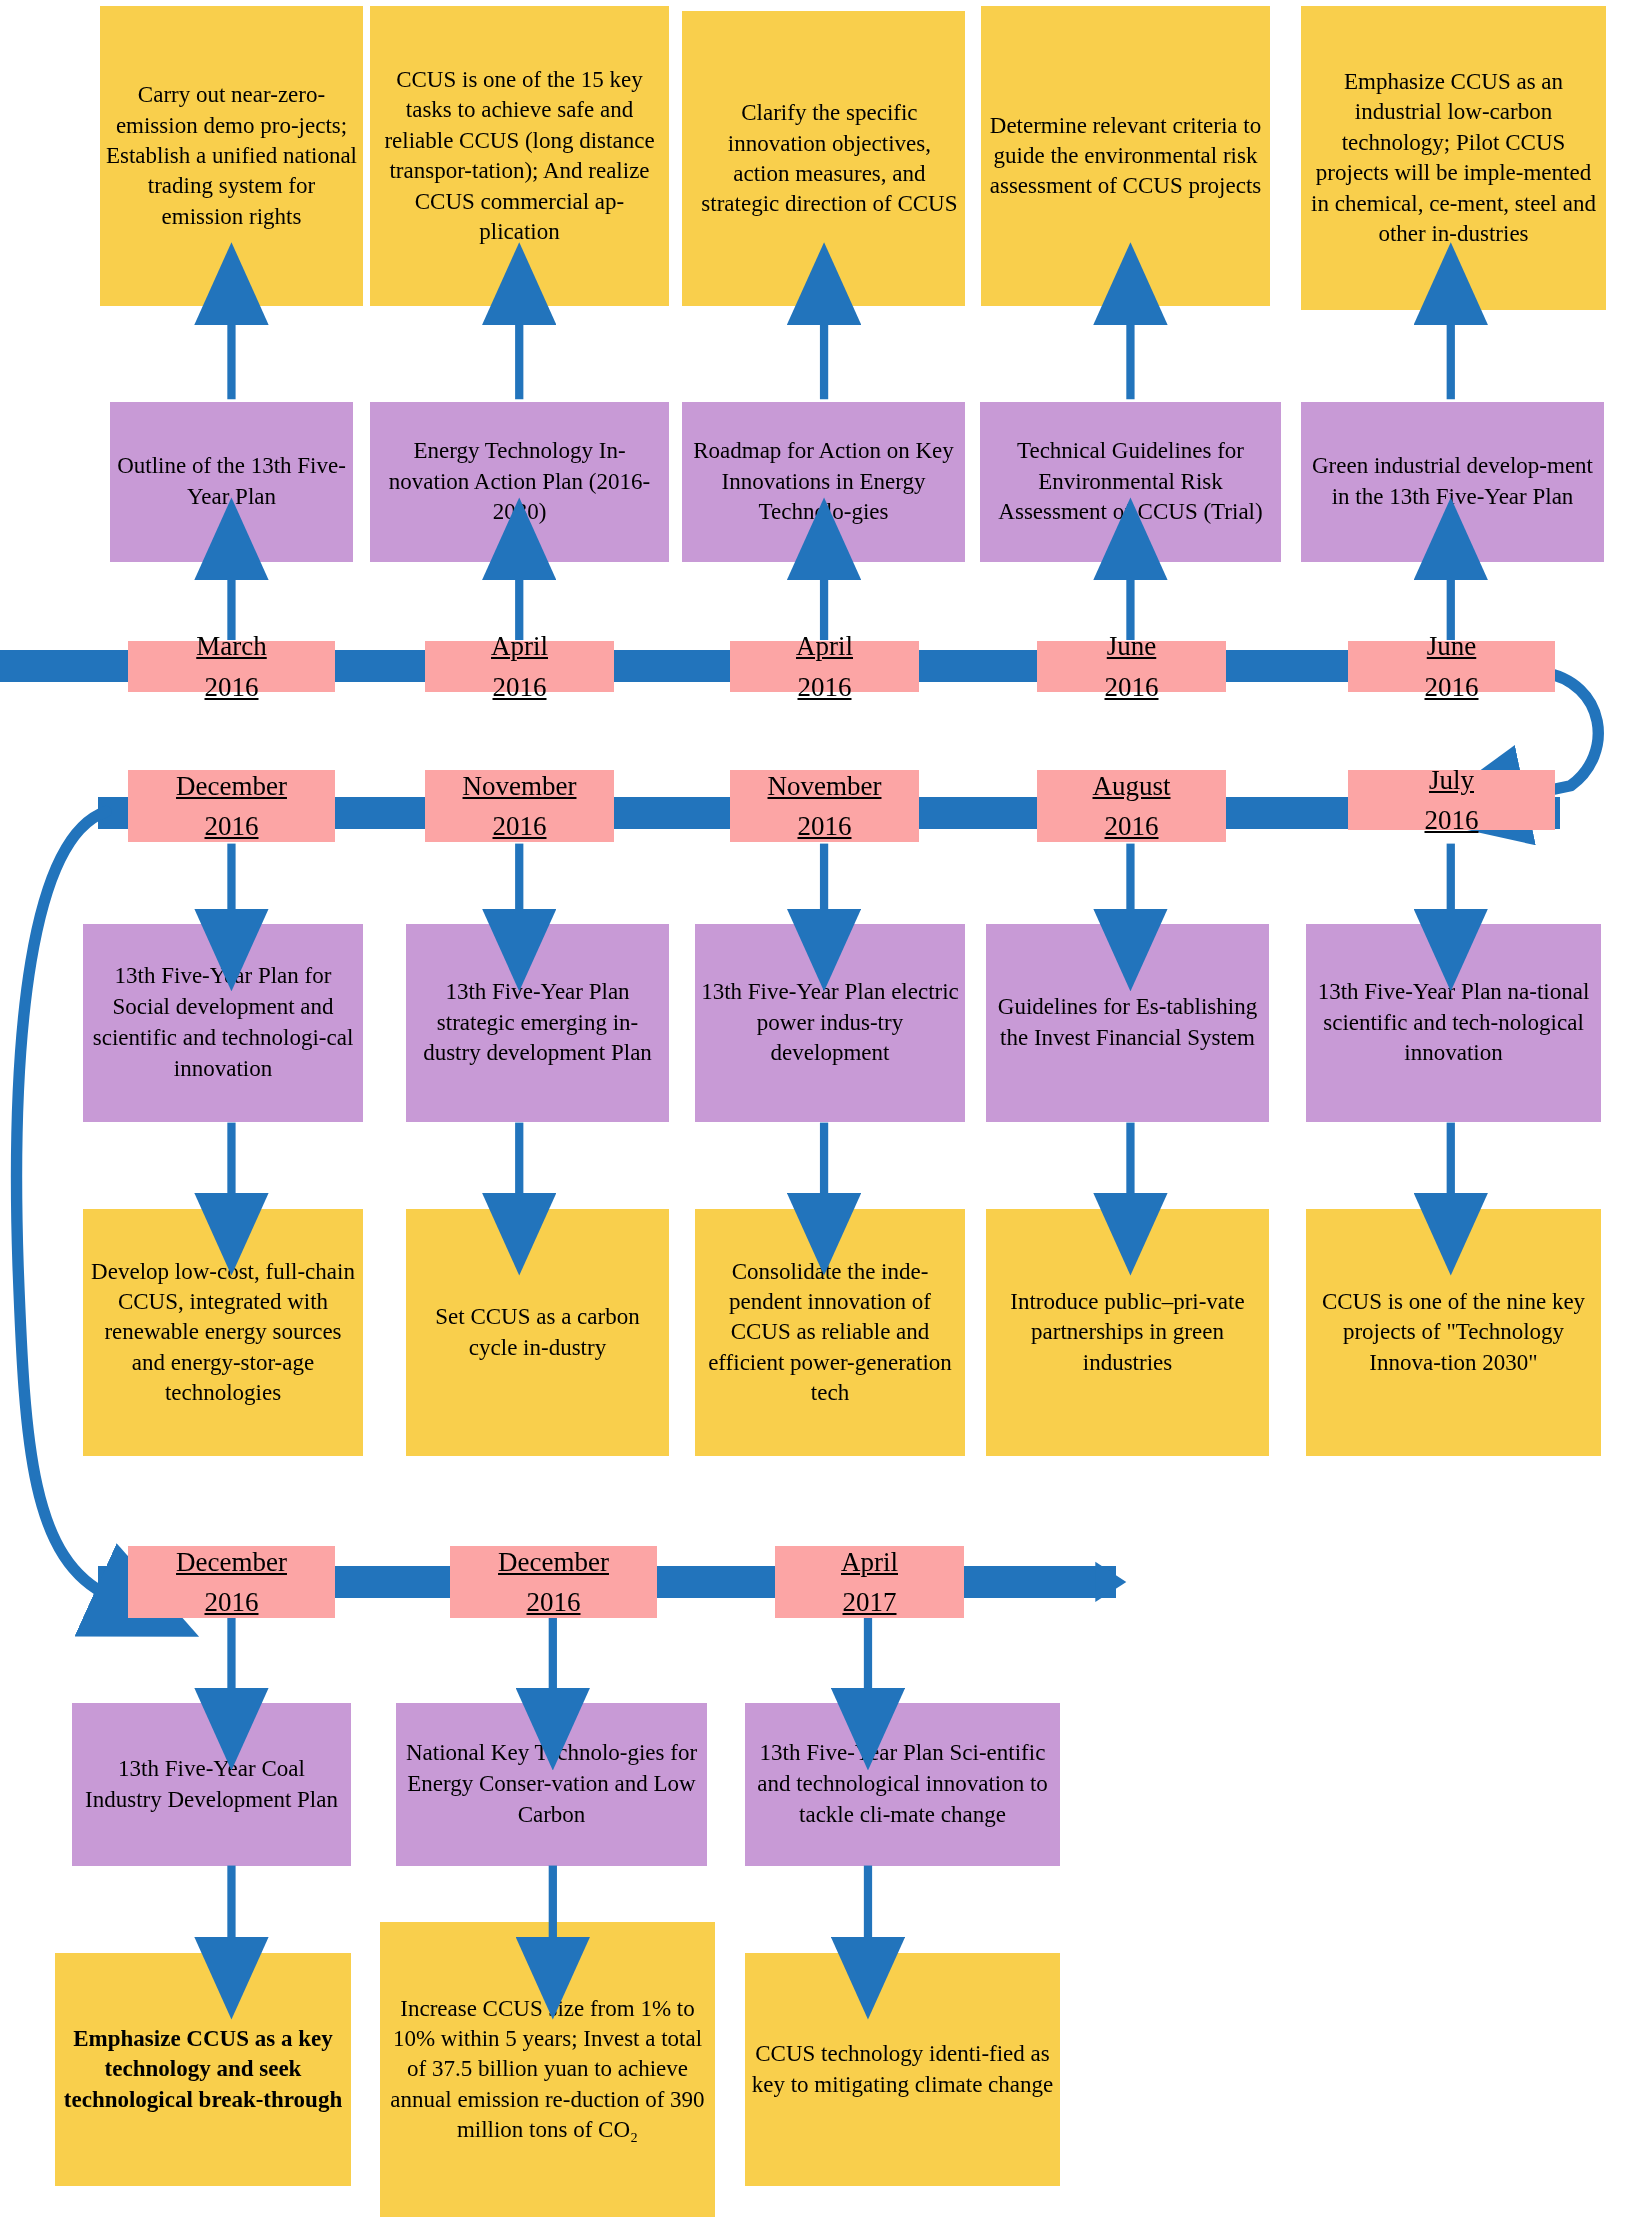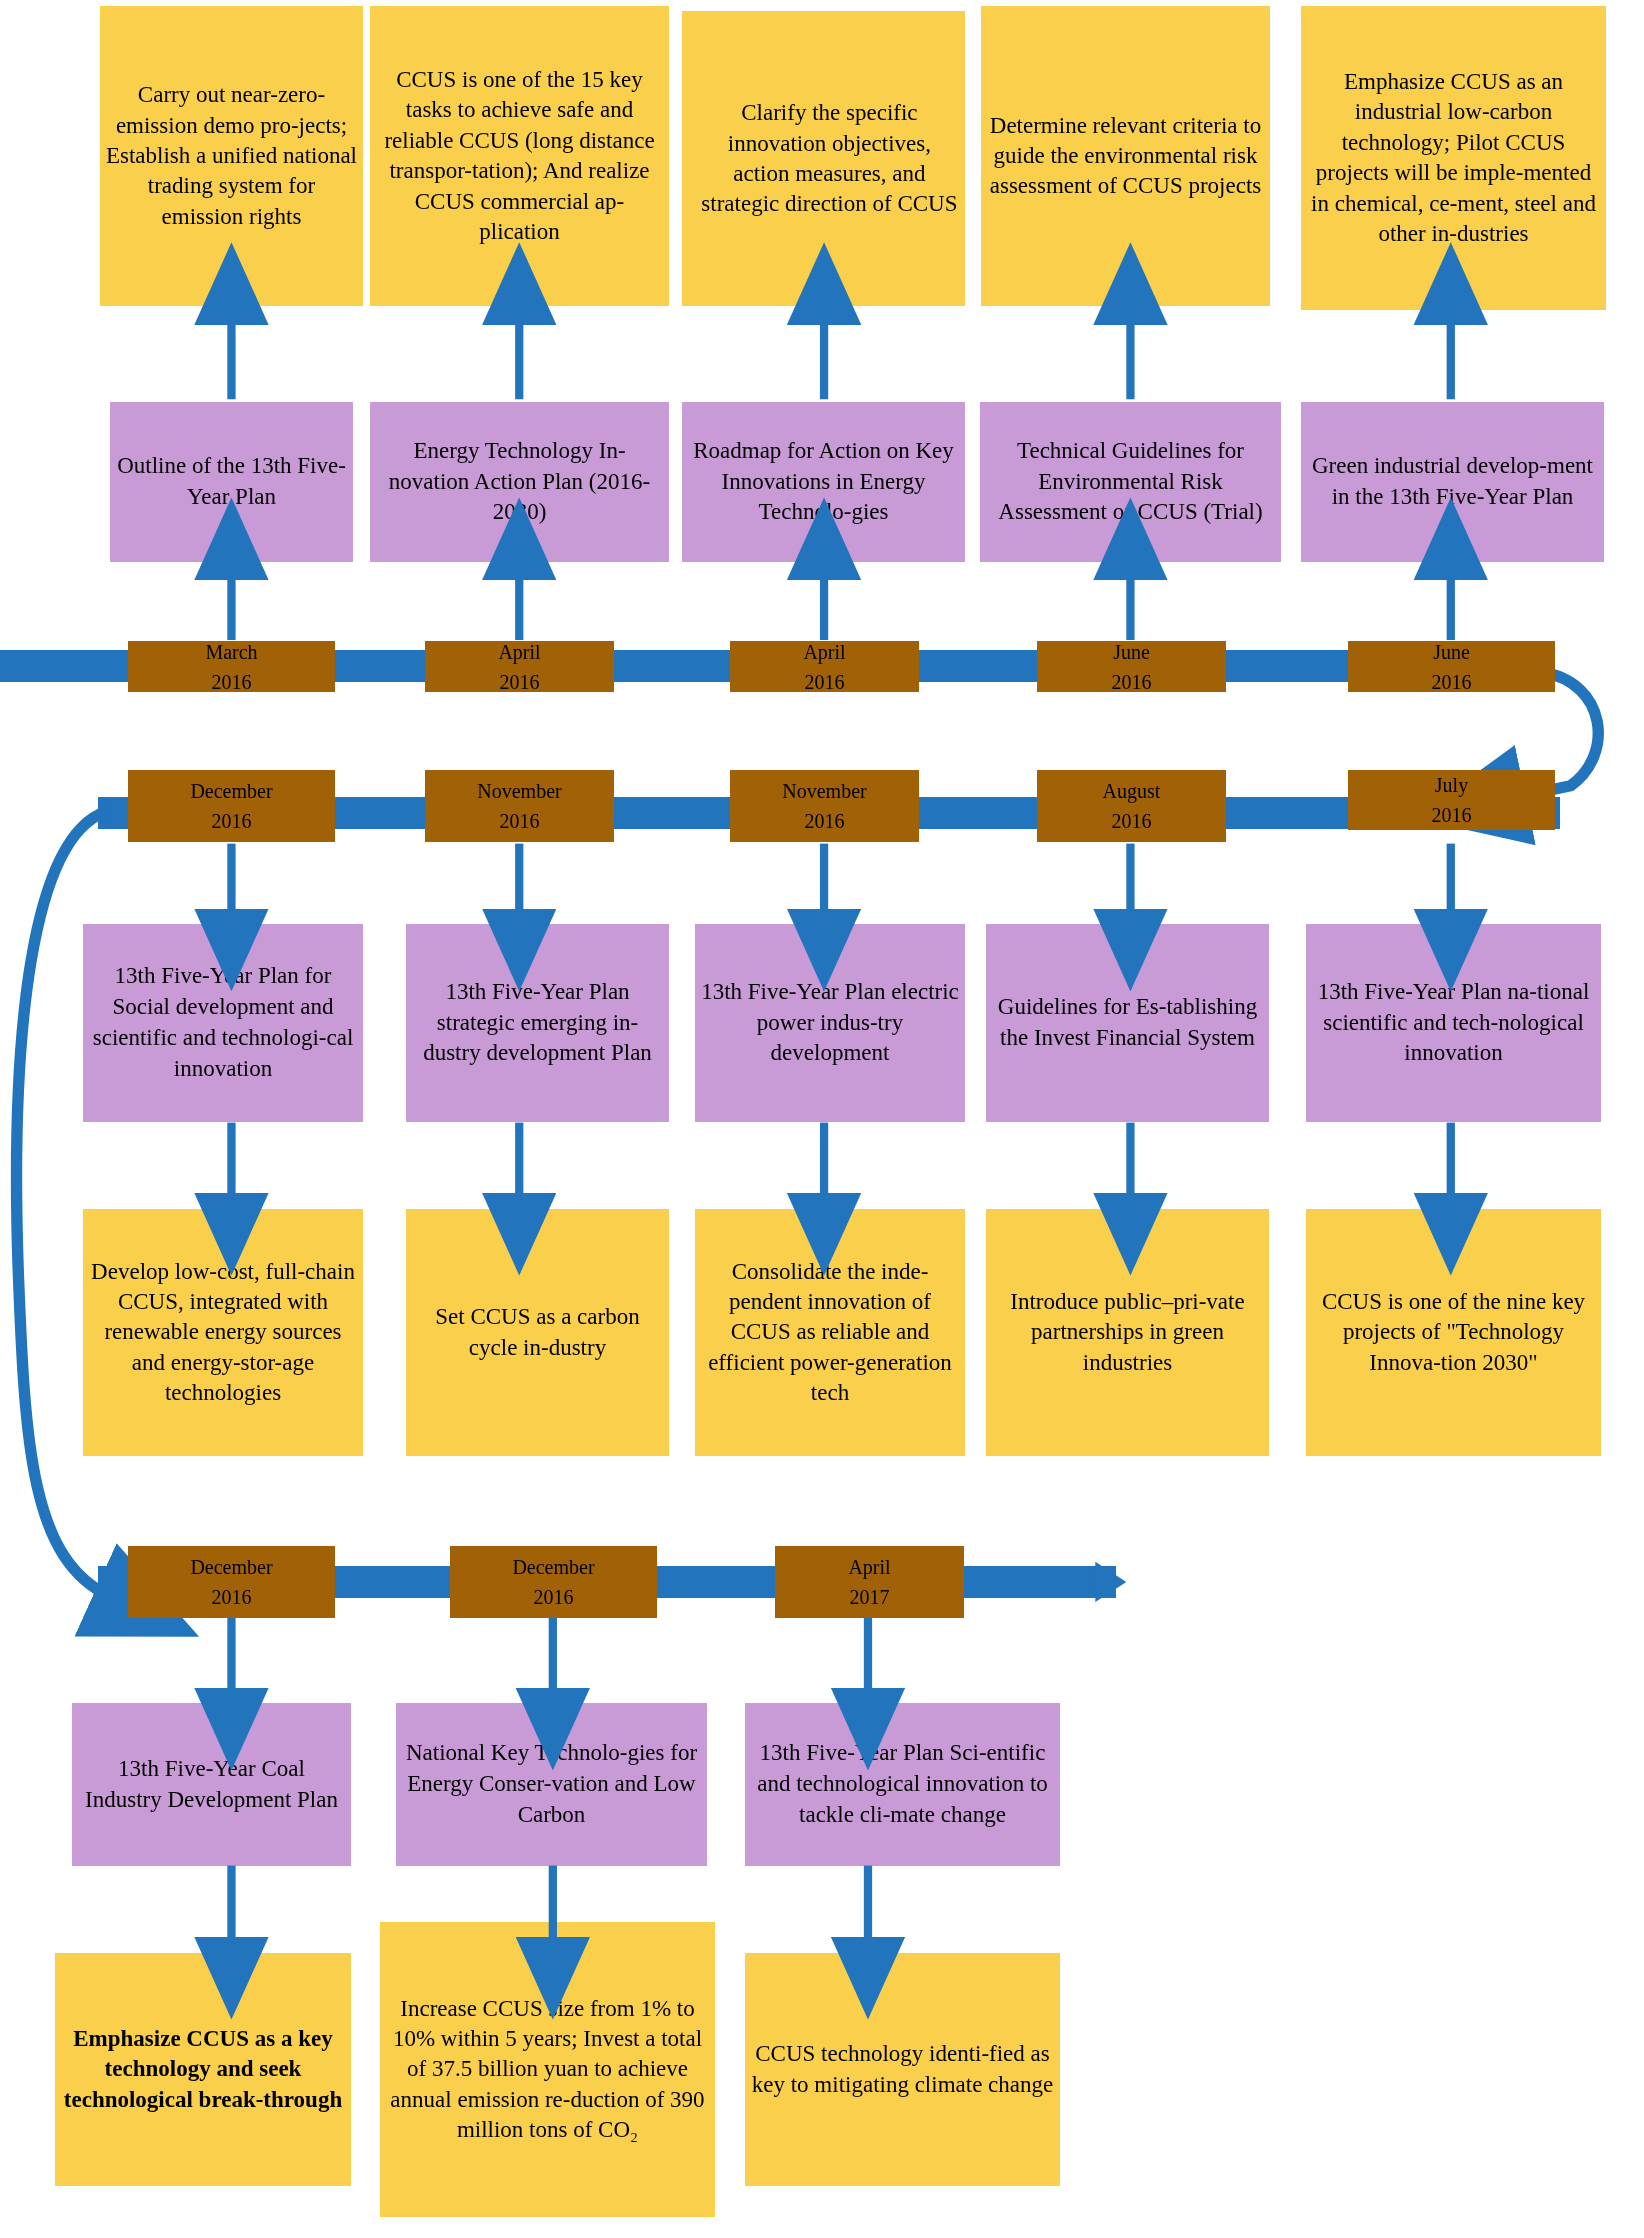--- a/index.html
+++ b/index.html
@@ -34,24 +34,25 @@
     background: #F9CF4C;
     font-size: 23px;
     line-height: 1.32;
   }
   .policy {
     background: #C89AD6;
     font-size: 23px;
     line-height: 1.34;
   }
   .datebox {
-    background: #a16207;
-    font-size: 20px;
+    background: #fca5a5;
+    font-size: 27px;
     line-height: 1.50;
     z-index: 6;
+    text-decoration: underline;
   }
   .datebox .dtxt { display: block; }
   .rail {
     position: absolute;
     background: #2274BC;
     z-index: 2;
   }
   svg.ovl {
     position: absolute;
     left: 0; top: 0;

